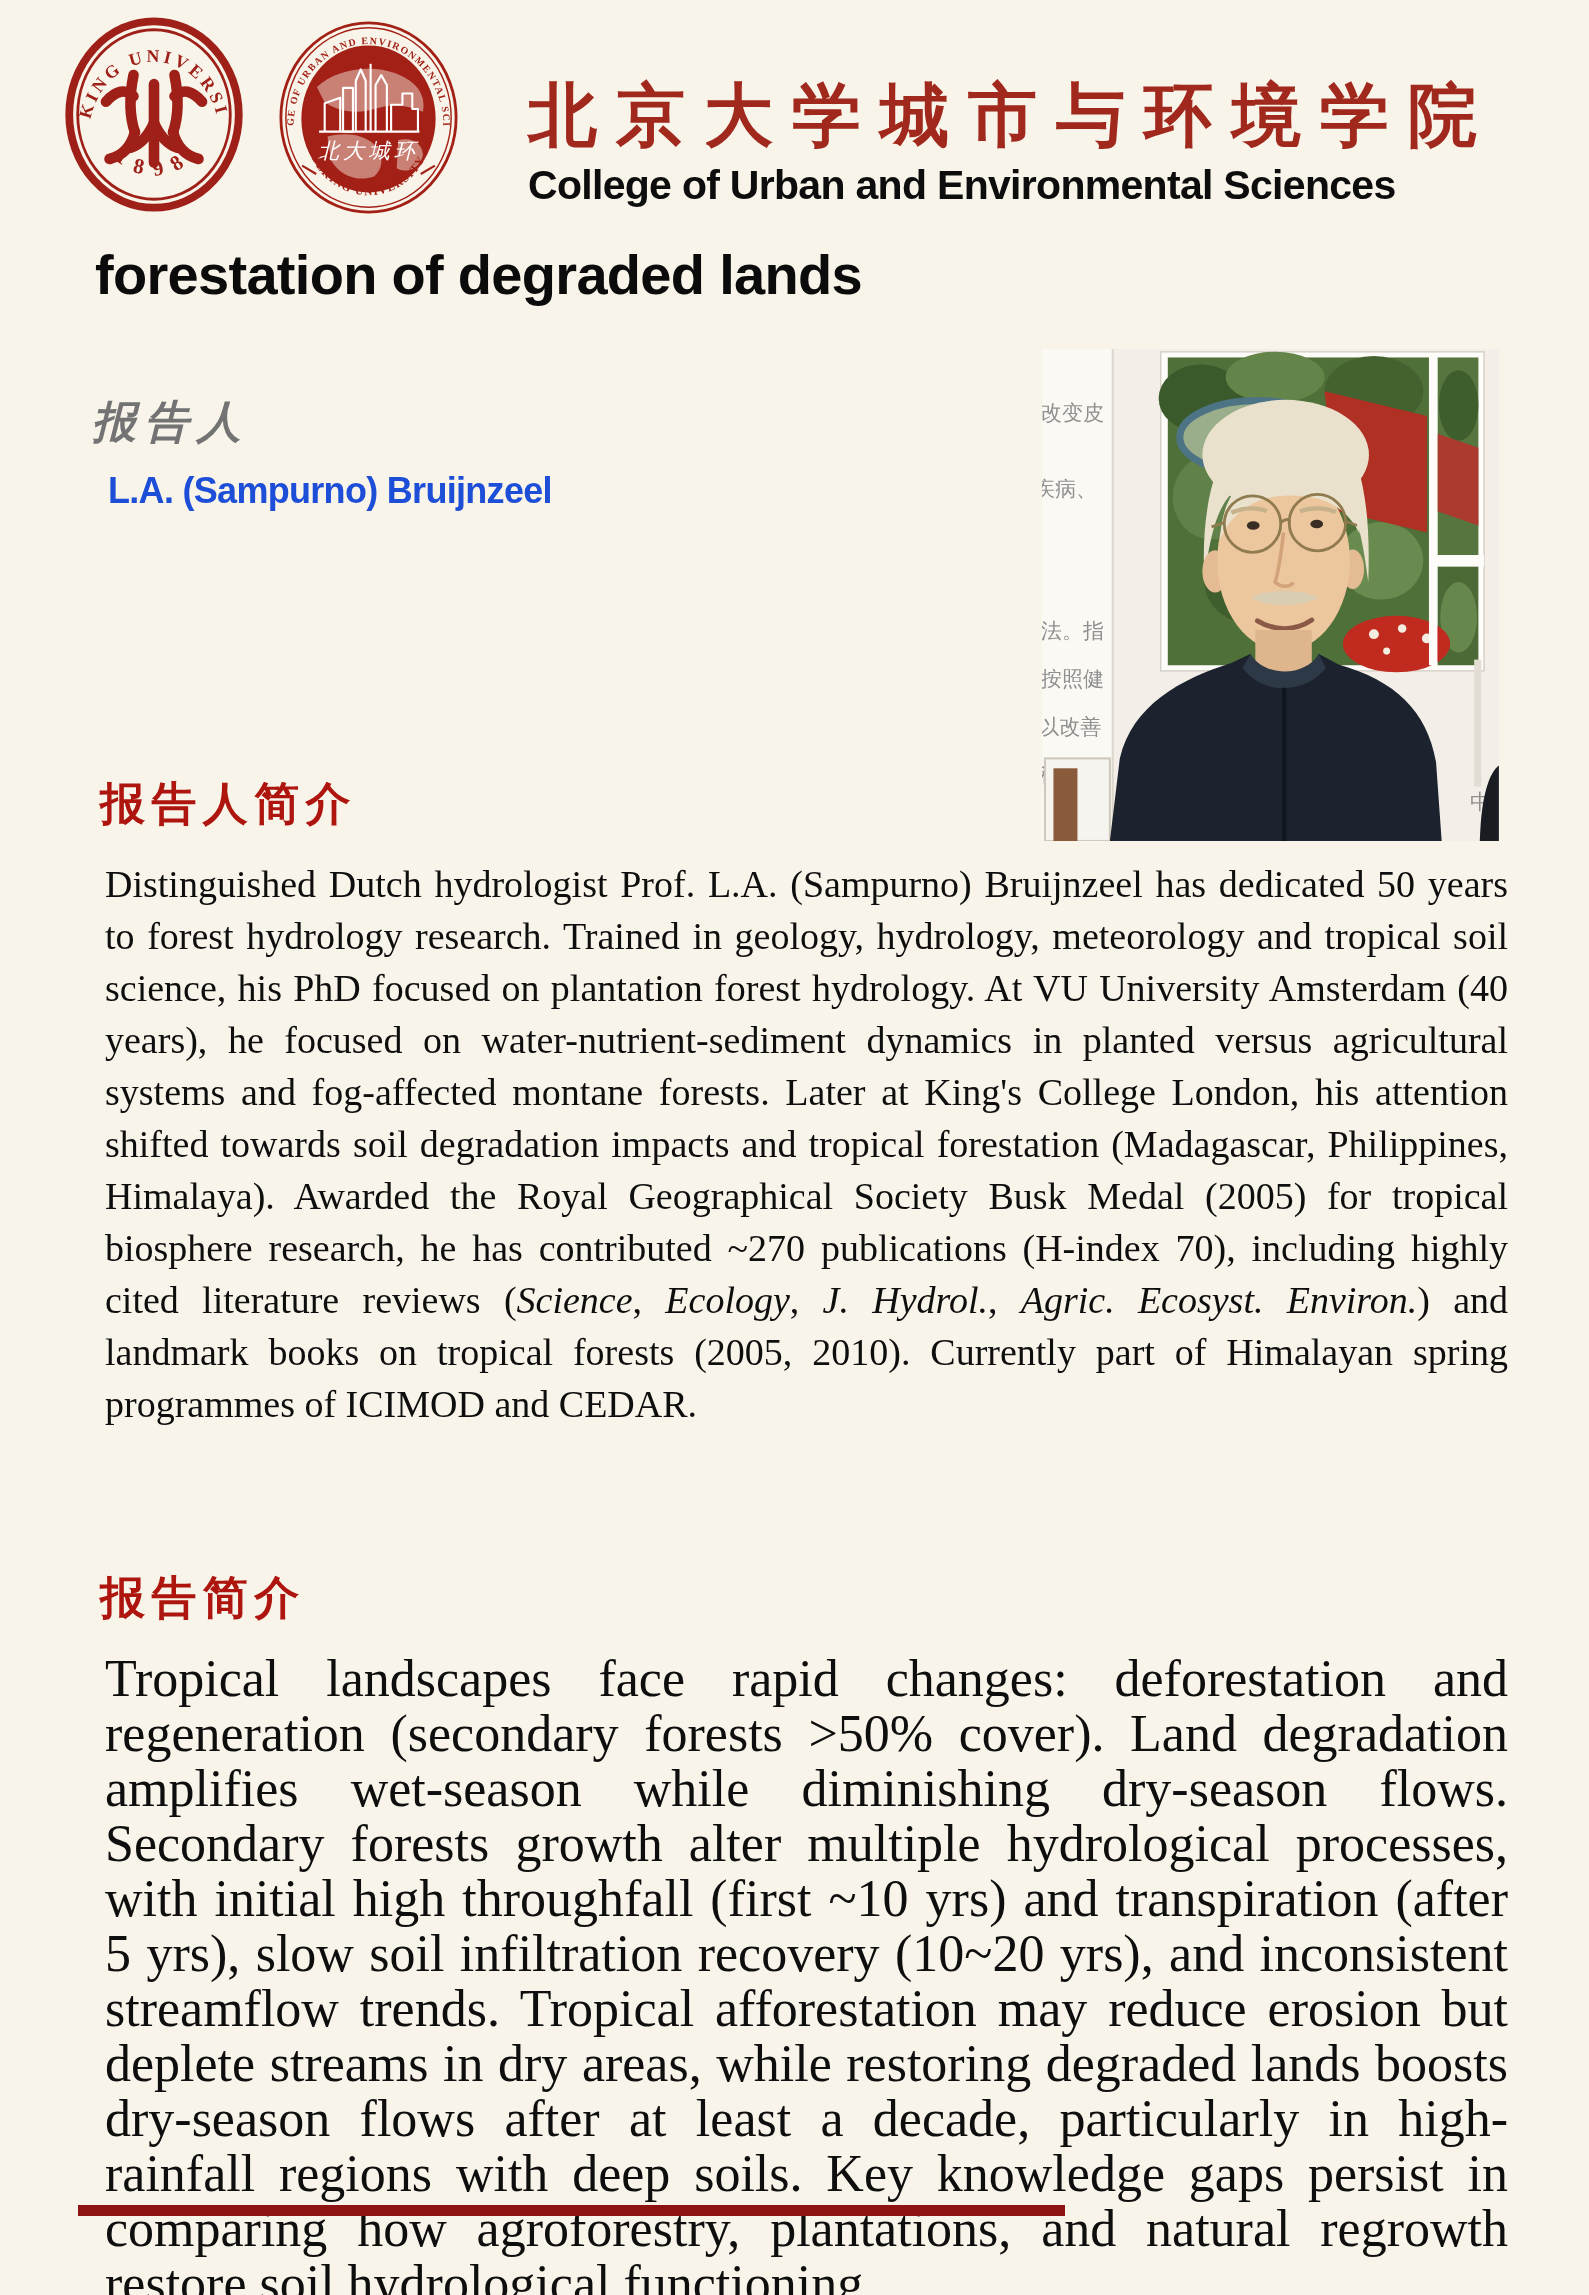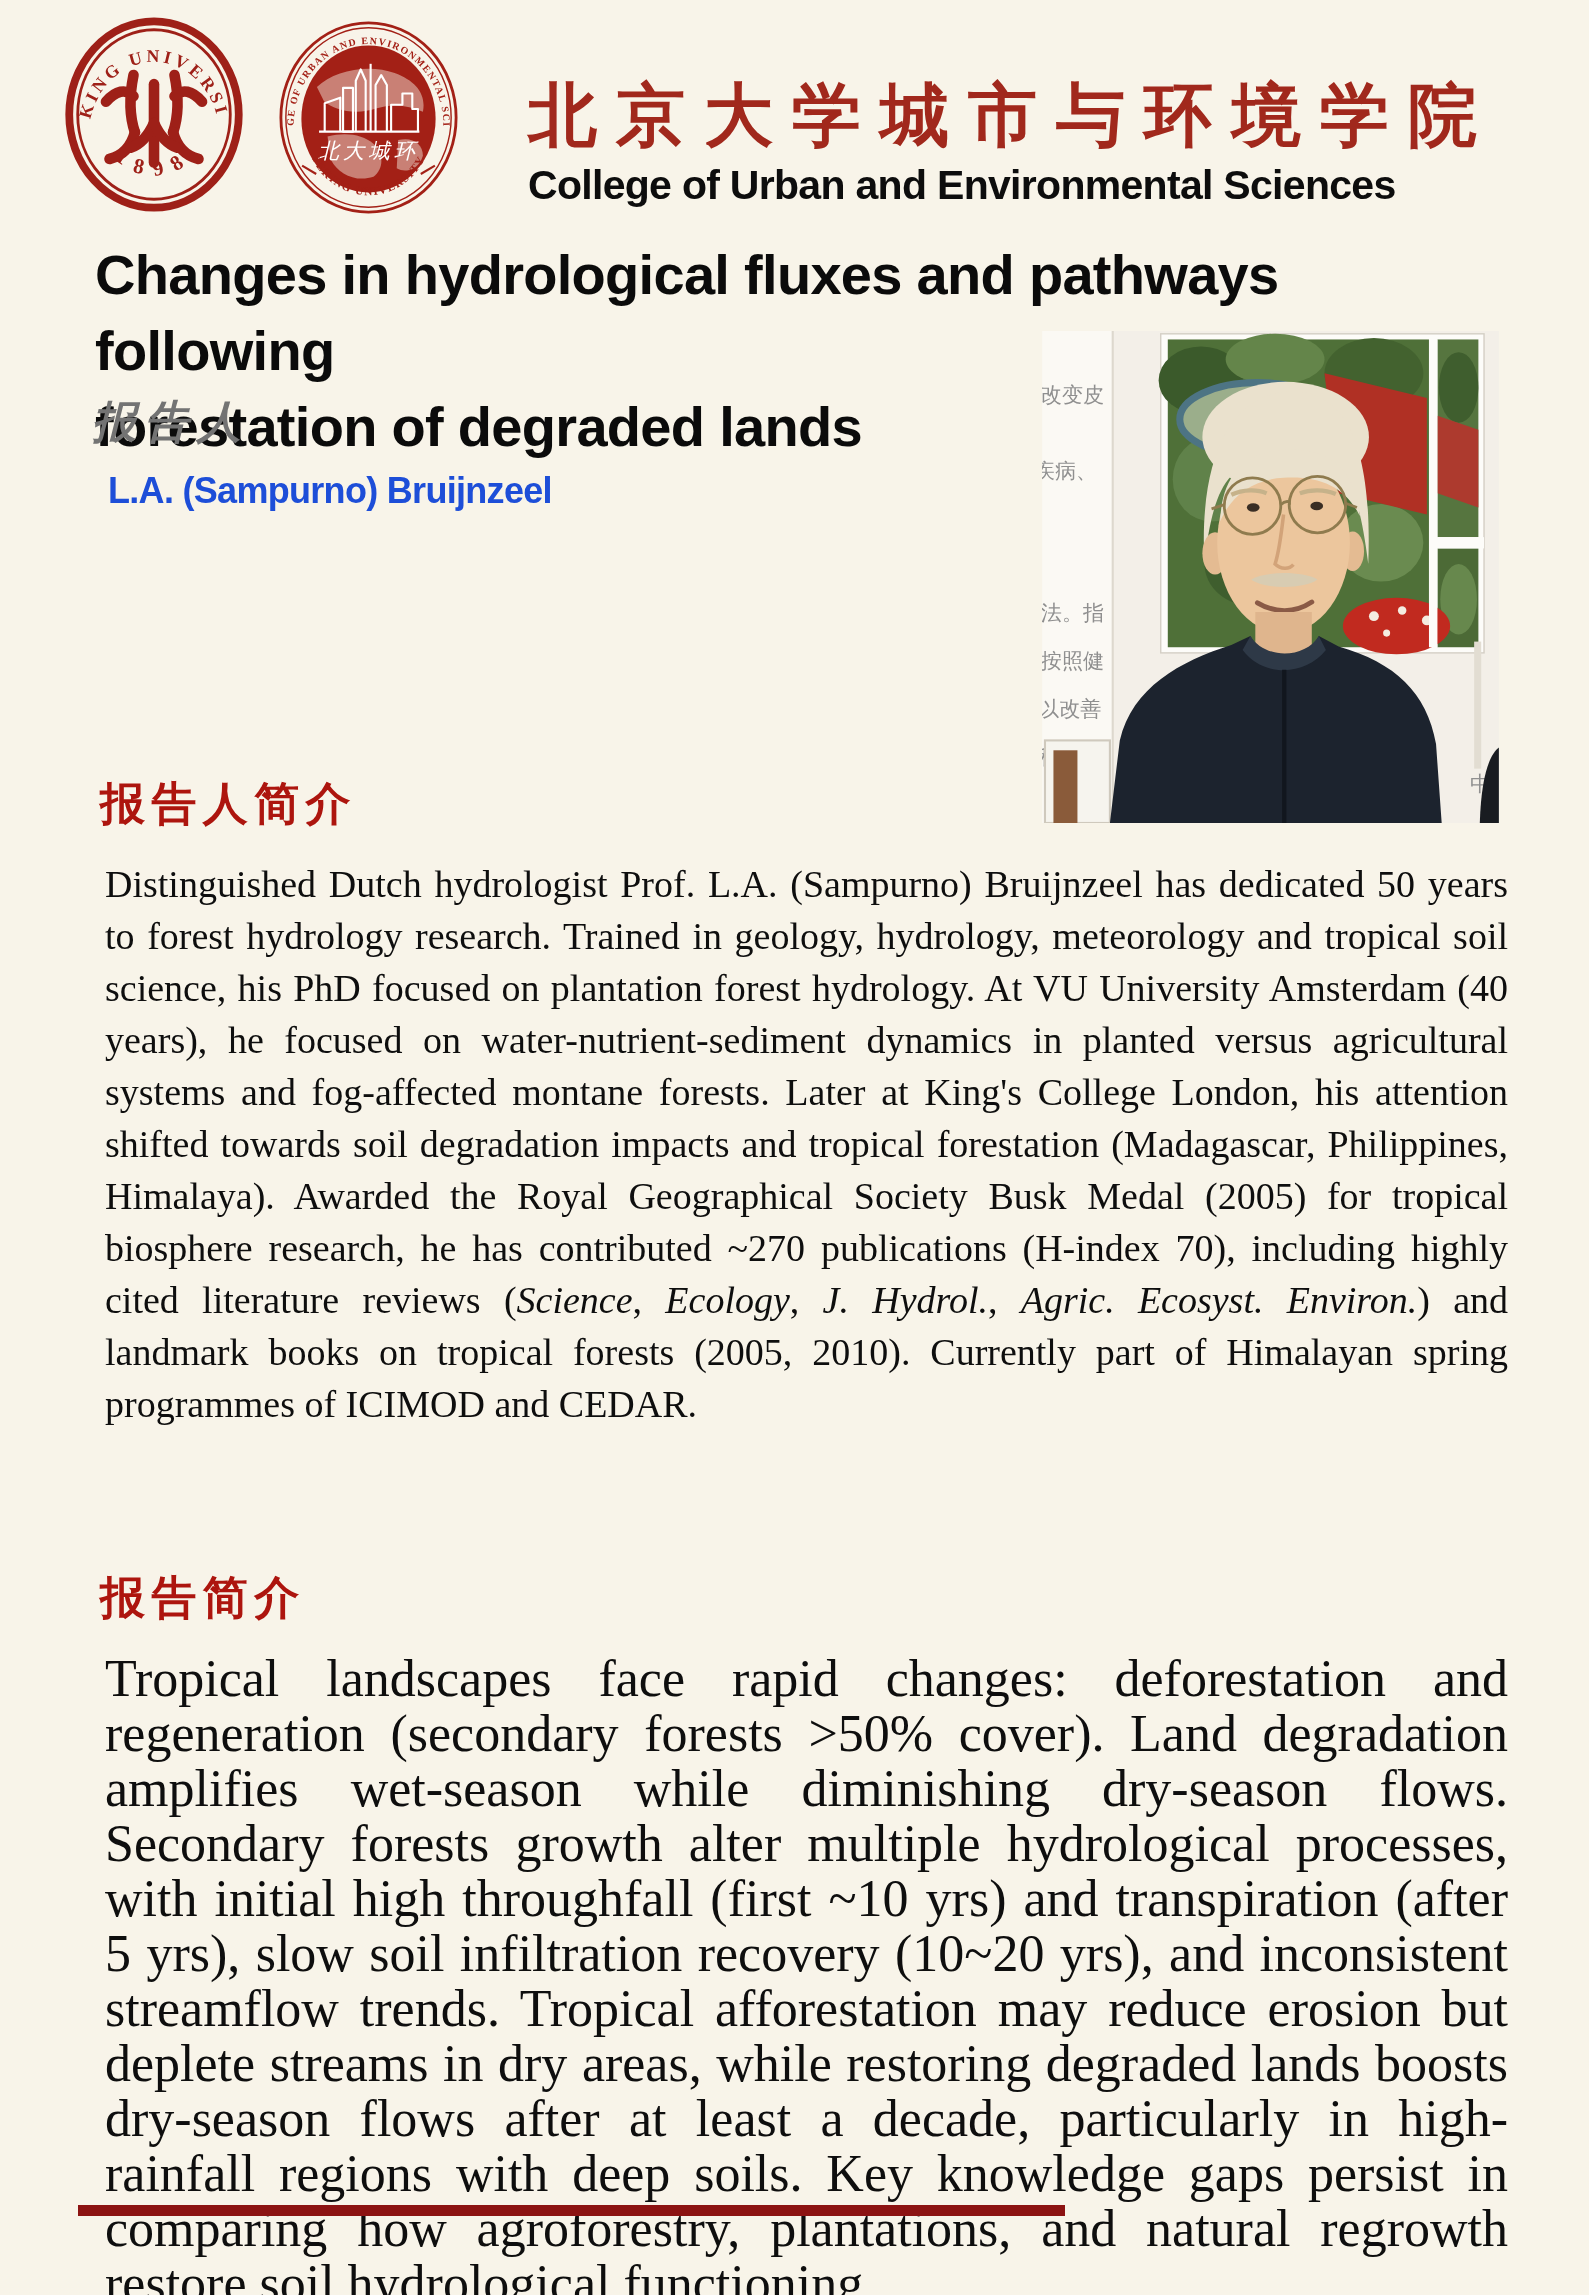--- a/index.html
+++ b/index.html
@@ -35,21 +35,21 @@
   .body{position:absolute;left:93px;width:1403px;text-align:justify;margin:12px;color:#0e0e0e;}
   .bio-text{top:846px;font-size:38px;line-height:52px;}
   .abs-text{top:1639px;font-size:52px;line-height:55px;}
   .it{font-style:italic;}
 
   
   .rule{position:absolute;left:78px;top:2205px;width:987px;height:10.6px;background:#8c1312;}
   .footer{position:absolute;left:78px;top:2225px;font-size:40px;letter-spacing:1.4px;color:#111;}
   .footer .email{letter-spacing:0;}
 
-  .photo{position:absolute;left:1042px;top:331px;width:457px;height:492px;margin:0;}
+  .photo{position:absolute;left:1042px;top:349px;width:457px;height:492px;margin:0;}
 </style>
 </head>
 <body>
 
 <div class="page">
 
   <svg class="pku-seal" width="178" height="195" viewBox="0 0 252 276">
     <g>
       <ellipse cx="126" cy="138" rx="120" ry="132" fill="none" stroke="#9e2018" stroke-width="11"></ellipse>
       <ellipse cx="126" cy="138" rx="108" ry="120" fill="none" stroke="#9e2018" stroke-width="4"></ellipse>
@@ -109,21 +109,20 @@
       <line x1="222" y1="206" x2="202" y2="218"></line>
     </g>
   </svg>
 
   <div class="header-text">
     <div class="cn-title">北京大学城市与环境学院</div>
     <div class="en-title">College of Urban and Environmental Sciences</div>
   </div>
 
   <div class="talk-title">
-    <div>Changes in hydrological fluxes and pathways following</div>
     <div>forestation of degraded lands</div>
   </div>
 
   <div class="speaker-label">报告人</div>
   <div class="speaker-name">L.A. (Sampurno) Bruijnzeel</div>
 
 
   <figure class="photo">
     <svg width="457" height="492" viewBox="0 0 647 697">
       <rect x="0" y="0" width="647" height="697" fill="#f3efe8"></rect>

